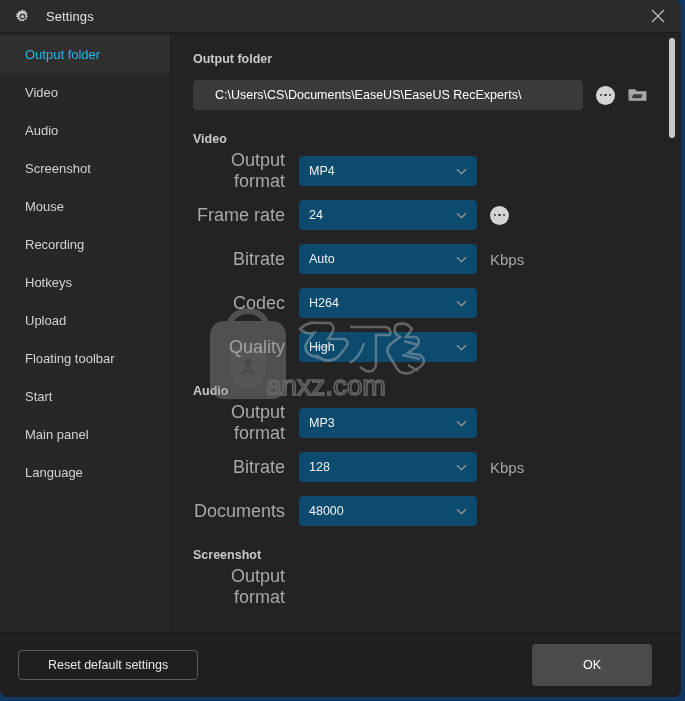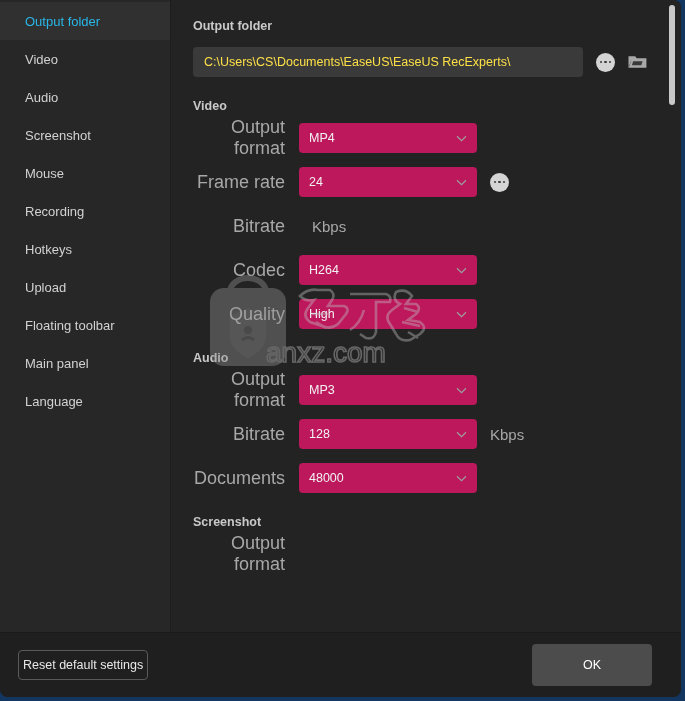--- a/index.html
+++ b/index.html
@@ -125,23 +125,23 @@
     margin-top: 14px;
     margin-bottom: 4px;
   }
   .path-field {
     width: 390px;
     height: 30px;
     background: #3a3a3a;
     border-radius: 4px;
     display: flex;
     align-items: center;
-    color: #fde047;
+    color: #ffffff;
     font-size: 12.5px;
-    padding: 0 11px;
+    padding: 0 22px;
     box-sizing: border-box;
     white-space: nowrap;
     overflow: hidden;
     cursor: text;
   }
   .dots-btn {
     width: 19px;
     height: 19px;
     border-radius: 50%;
     background: #d4d4d4;
@@ -178,21 +178,21 @@
     width: 92px;
     text-align: right;
     color: #a8a8a8;
     font-size: 18px;
     margin-right: 14px;
     flex-shrink: 0;
   }
   .select {
     width: 178px;
     height: 30px;
-    background: #be185d;
+    background: #0c4a6e;
     border-radius: 4px;
     display: flex;
     align-items: center;
     justify-content: space-between;
     padding: 0 10px;
     box-sizing: border-box;
     color: #f2f2f2;
     font-size: 12.5px;
     cursor: pointer;
     flex-shrink: 0;
@@ -247,21 +247,21 @@
     min-height: 64px;
     background: #1f1f1f;
     border-top: 1px solid #1a1a1a;
     display: flex;
     align-items: center;
     padding: 0 18px;
     position: relative;
   }
   #reset-btn {
     height: 30px;
-    padding: 0 4px;
+    padding: 0 29px;
     border: 1px solid #5a5a5a;
     border-radius: 4px;
     background: transparent;
     color: #e8e8e8;
     font-size: 12.5px;
     font-family: "Liberation Sans", sans-serif;
     cursor: pointer;
     display: flex;
     align-items: center;
   }
@@ -277,20 +277,35 @@
     font-size: 12.5px;
     font-family: "Liberation Sans", sans-serif;
     cursor: pointer;
   }
 </style>
 </head>
 <body>
 
 <div id="window">
 
+  <div id="titlebar">
+    <div class="gear-wrap">
+      <svg width="17" height="17" viewBox="0 0 24 24" aria-hidden="true">
+        <path fill="#c9c9c9" d="M12 1.8l1.5 2.3 2.7-.5.4 2.7 2.5 1.1-1.2 2.5 1.6 2.2-2.2 1.6.2 2.7-2.7.3-1.3 2.4-2.4-1.3-2.5 1.1-1-2.5-2.7-.5.3-2.7L1.9 12l2.1-1.7-.7-2.6 2.6-.8L6.7 4l2.6.8L12 1.8z"></path>
+        <circle cx="12" cy="12" r="4.3" fill="#3c3c3c"></circle>
+        <circle cx="12" cy="12" r="2.2" fill="#c9c9c9"></circle>
+      </svg>
+    </div>
+    <div id="title-text">Settings</div>
+    <div id="close-btn">
+      <svg width="14" height="14" viewBox="0 0 14 14" aria-hidden="true">
+        <path d="M1 1 L13 13 M13 1 L1 13" stroke="#b9b9b9" stroke-width="1.4" fill="none"></path>
+      </svg>
+    </div>
+  </div>
 
   <div id="body-row">
 
     <div id="sidebar">
       <div class="nav-item active">
           <span>Output folder</span>
         </div>
       <div class="nav-item">
           <span>Video</span>
         </div>
@@ -307,20 +322,23 @@
           <span>Recording</span>
         </div>
       <div class="nav-item">
           <span>Hotkeys</span>
         </div>
       <div class="nav-item">
           <span>Upload</span>
         </div>
       <div class="nav-item">
           <span>Floating toolbar</span>
+        </div>
+      <div class="nav-item">
+          <span>Start</span>
         </div>
       <div class="nav-item">
           <span>Main panel</span>
         </div>
       <div class="nav-item">
           <span>Language</span>
         </div>
     </div>
 
     <div id="content">
@@ -368,20 +386,26 @@
           </div>
           <div class="dots-btn row-dots">
               <span></span>
               <span></span>
               <span></span>
             </div>
         </div>
 
         <div class="form-row">
           <div class="form-label">Bitrate</div>
+          <div class="select">
+            <span>Auto</span>
+            <svg class="chev" viewBox="0 0 11 7">
+                <path d="M1 1.3 L5.5 5.6 L10 1.3" stroke="#9d9d9d" stroke-width="1.2" fill="none"></path>
+              </svg>
+          </div>
           <div class="unit">Kbps</div>
         </div>
 
         <div class="form-row">
           <div class="form-label">Codec</div>
           <div class="select">
             <span>H264</span>
             <svg class="chev" viewBox="0 0 11 7">
                 <path d="M1 1.3 L5.5 5.6 L10 1.3" stroke="#9d9d9d" stroke-width="1.2" fill="none"></path>
               </svg>

